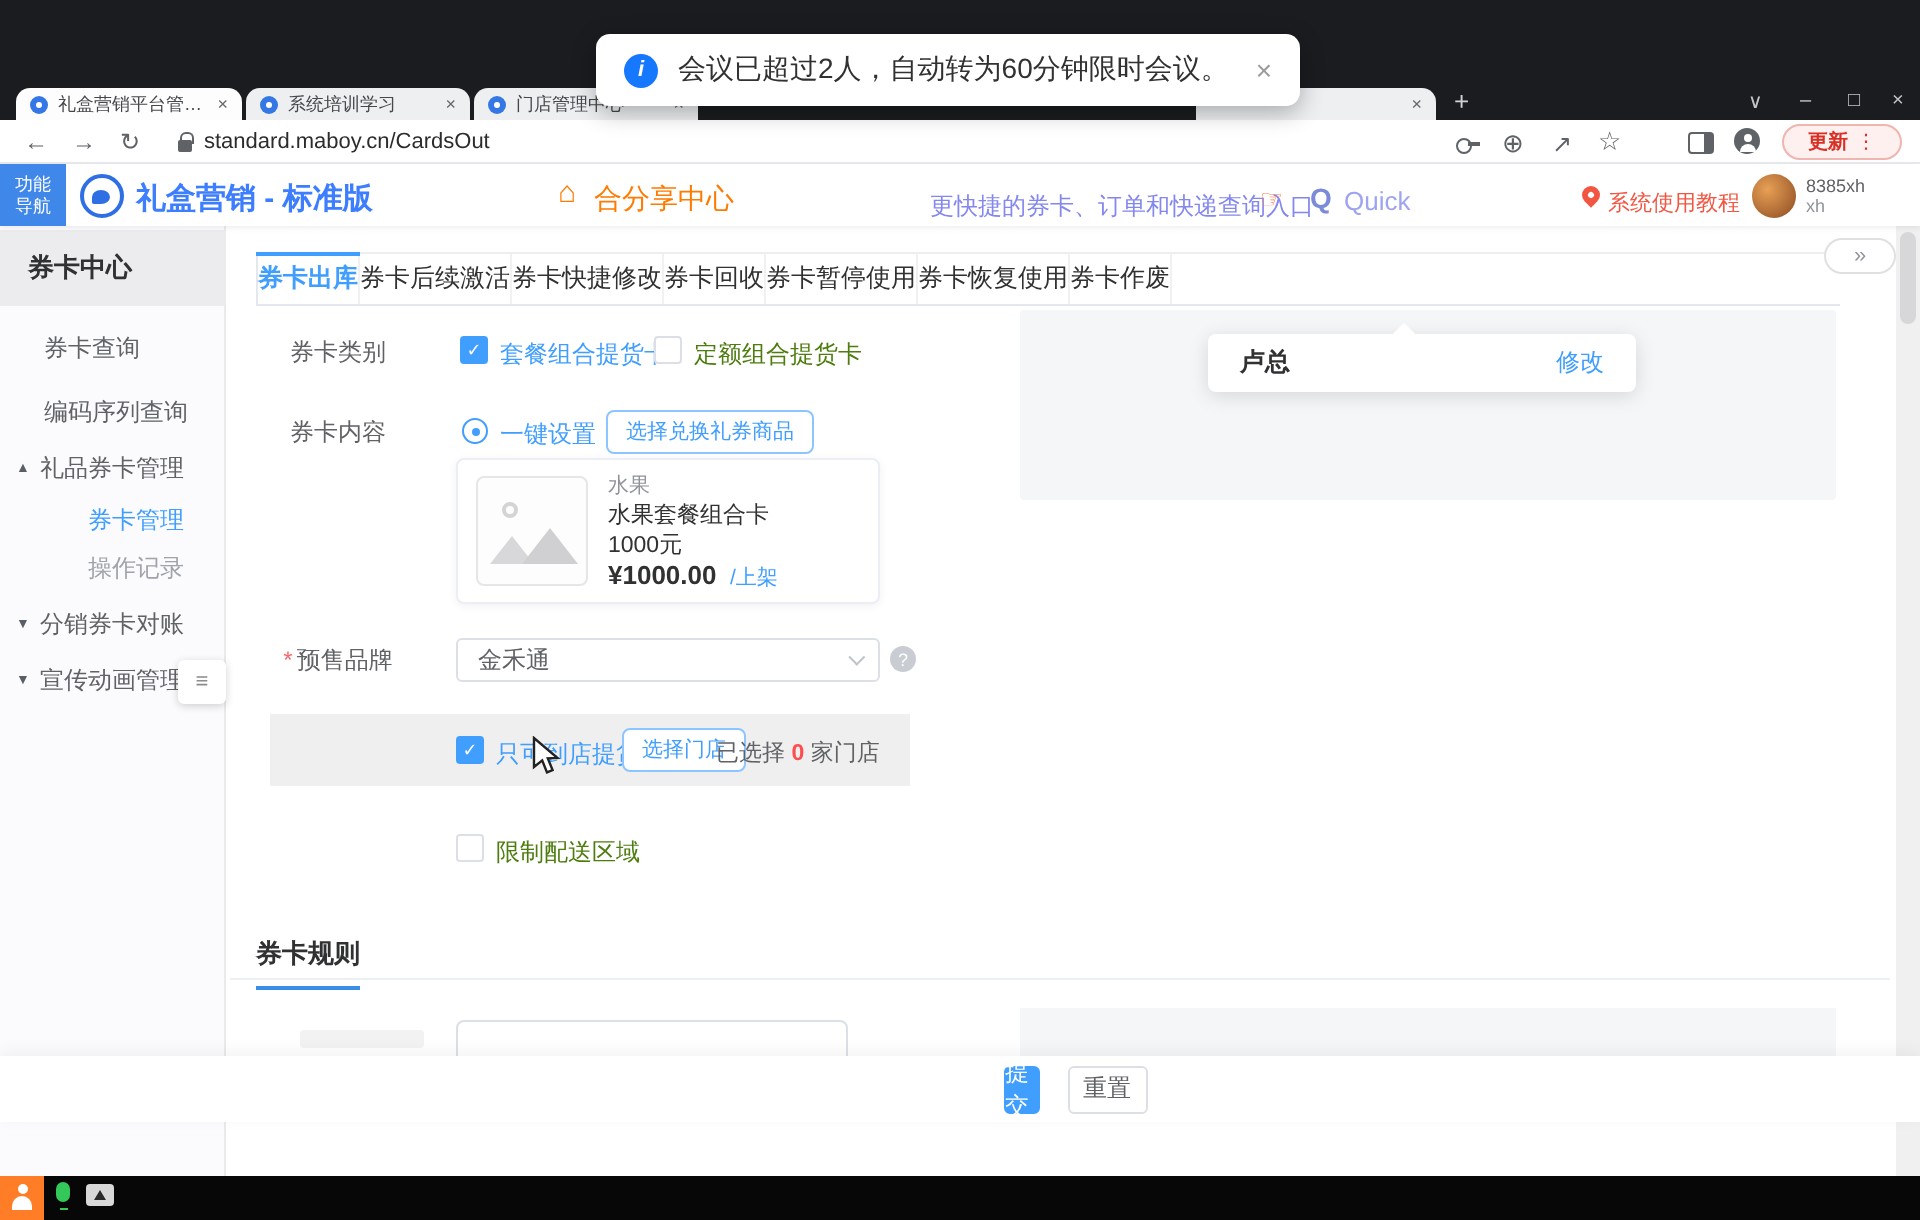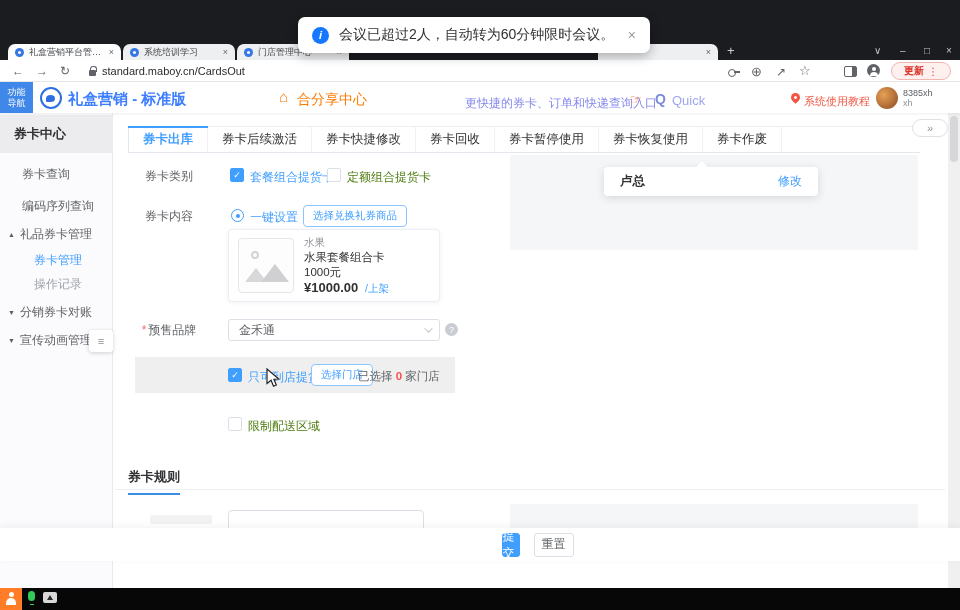--- a/index.html
+++ b/index.html
@@ -55,32 +55,32 @@
   .avatar-img { left:876px; top:87px; width:22px; height:22px; border-radius:50%; background:radial-gradient(circle at 35% 35%, #e8a055, #8a4a22); z-index:6; }
   .uname { left:903px; top:88px; font-size:9px; color:#606266; z-index:6; }
   .usub { left:903px; top:98px; font-size:9px; color:#909399; z-index:6; }
 
   
   .sidebar { left:0; top:113px; width:113px; height:475px; background:#fbfbfd; border-right:1px solid #eaeaec; }
   .sb-title { left:0; top:115px; width:113px; height:38px; background:#ececee; display:flex; align-items:center; padding-left:14px; font-size:13px; font-weight:bold; color:#303133; }
   .sb-item { left:0; width:113px; height:24px; display:flex; align-items:center; font-size:12px; color:#606266; padding-left:22px; }
   .sb-item .caret { position:absolute; left:8px; font-size:7px; color:#5a5e66; }
   .sb-item.group { padding-left:20px; }
-  .sb-item.child { padding-left:34px; }
+  .sb-item.child { padding-left:44px; }
   .sb-item.active { color:#409eff; }
   .sb-item.dim { color:#a0a3a9; }
   .sb-handle { left:89px; top:330px; width:24px; height:22px; background:#fff; border-radius:3px; box-shadow:0 1px 4px rgba(0,0,0,.18); display:flex; align-items:center; justify-content:center; font-size:11px; color:#8a8d92; z-index:4; }
 
   
   .rstrip { left:948px; top:113px; width:12px; height:475px; background:#f0f0f1; }
   .rthumb { left:950px; top:116px; width:8px; height:46px; background:#d7d7d9; border-radius:4px; }
   .collapse-pill { left:912px; top:119px; width:36px; height:18px; background:#fff; border:1px solid #e0e0e3; border-radius:9px; display:flex; align-items:center; justify-content:center; font-size:11px; color:#909399; z-index:3; }
 
   .ctabbar { left:128px; top:126px; width:792px; height:27px; display:flex; border-top:1px solid #eceef0; border-bottom:1px solid #e4e7ed; background:#fff; }
-  .ctab { height:100%; display:flex; align-items:center; padding:0 14px; font-size:12.5px; color:#303133; border-right:1px solid #f0f1f3; position:relative;text-align:right; }
+  .ctab { height:100%; display:flex; align-items:center; padding:0 0; font-size:12.5px; color:#303133; border-right:1px solid #f0f1f3; position:relative;text-align:right; }
   .ctab.active { color:#409eff; font-weight:bold; border-left:1px solid #e4e7ed; }
   .ctab.active::before { content:""; position:absolute; left:-1px; top:-1px; width:calc(100% + 2px); height:2px; background:#409eff; }
 
   
   .flabel { width:108px; text-align:center; font-size:12px; color:#606266; }
   .req { color:#f56c6c; margin-right:2px; }
   .cb { width:14px; height:14px; border:1px solid #dcdfe6; border-radius:2px; background:#fff; display:flex; align-items:center; justify-content:center; font-size:9px; color:#fff; }
   .cb.checked { background:#409eff; border-color:#409eff; }
   .radio { width:13px; height:13px; border:1px solid #409eff; border-radius:50%; background:#fff; }
   .radio::after { content:""; position:absolute; left:3.5px; top:3.5px; width:4px; height:4px; border-radius:50%; background:#409eff; }

